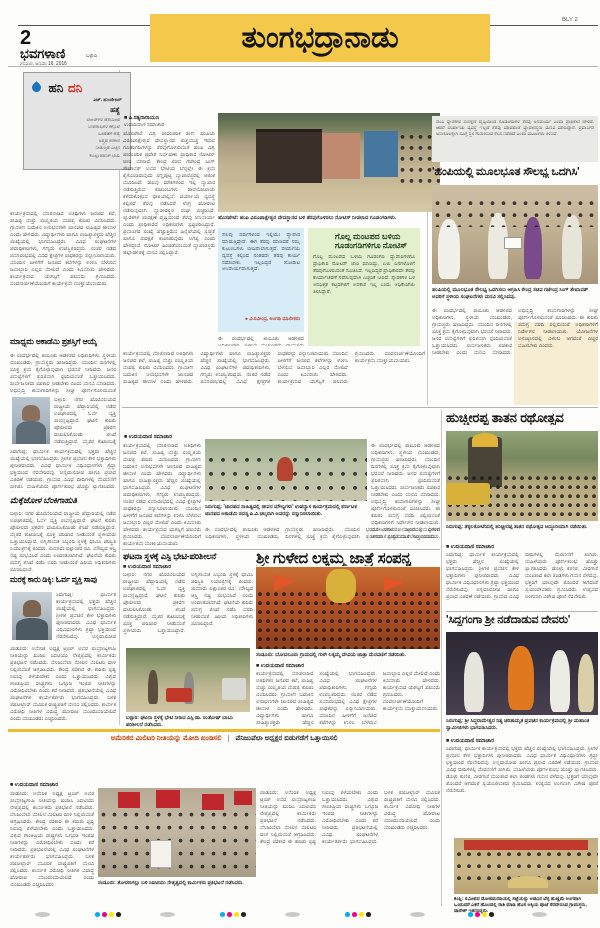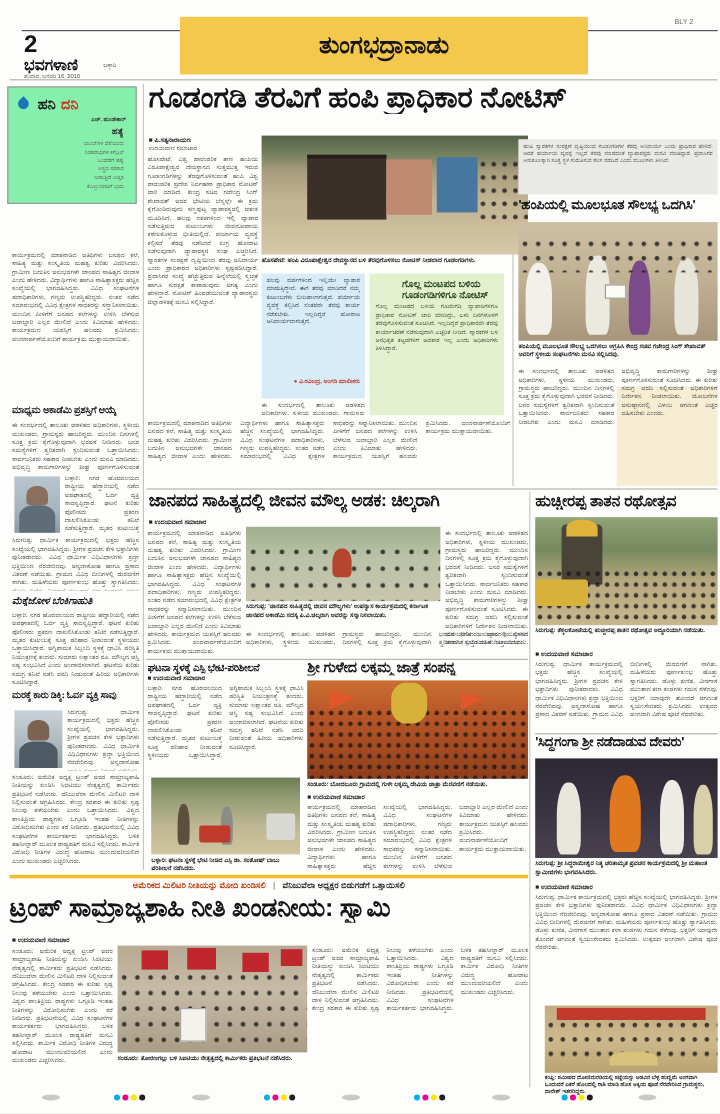--- a/index.html
+++ b/index.html
@@ -33,32 +33,31 @@
 <body>
 
 <div id="paper">
 
   <div class="hr" style="left:18px;top:25px;width:580px;background:#555;"></div>
   <div class="abs" style="left:20px;top:26px;font-size:20px;font-weight:bold;color:#111;">2</div>
   <div class="abs" style="left:20px;top:46px;font-size:13px;font-weight:bold;color:#111;white-space:nowrap;">ಭವಗಳಾಣಿ</div>
   <div class="abs" style="left:86px;top:52px;font-size:5px;color:#333;">ಬಳ್ಳಾರಿ</div>
   <div class="abs" style="left:20px;top:61px;font-size:4.8px;color:#444;">ಶನಿವಾರ, ಜನವರಿ 16, 2016</div>
   <div class="abs" style="left:150px;top:14px;width:340px;height:48px;background:#f3c84b;display:flex;align-items:center;justify-content:center;">
-    <span style="font-size:20px;font-weight:bold;color:#151515;white-space:nowrap;">ತುಂಗಭದ್ರಾನಾಡು</span>
+    <span style="font-size:29px;font-weight:bold;color:#151515;white-space:nowrap;">ತುಂಗಭದ್ರಾನಾಡು</span>
   </div>
   <div class="abs" style="left:562px;top:16px;font-size:6px;color:#666;">BLY 2</div>
   <div class="hr" style="left:8px;top:66px;width:590px;"></div>
 
-  <div class="h" style="left:124px;top:69px;width:474px;font-size:24px;">ಗೂಡಂಗಡಿ ತೆರವಿಗೆ ಹಂಪಿ ಪ್ರಾಧಿಕಾರ ನೋಟಿಸ್</div>
 
   <div class="vr" style="left:119px;top:70px;height:655px;"></div>
   <div class="vr" style="left:427px;top:113px;height:292px;"></div>
   <div class="vr" style="left:441px;top:410px;height:496px;"></div>
 
-  <div class="abs" style="left:6px;top:72px;width:106px;height:96px;border:1px solid #9a9a9a;background:#86efac;">
+  <div class="abs" style="left:23px;top:72px;width:106px;height:96px;border:1px solid #9a9a9a;background:#e5e5e5;">
     <div style="margin:5px 6px 1px 8px;white-space:nowrap;">
       <span class="drop"></span>
       <span style="font-size:12px;font-weight:bold;color:#161616;">ಹನಿ</span>
       <span style="font-size:12px;font-weight:bold;color:#d42b1e;">ದನಿ</span>
     </div>
     <div style="text-align:right;margin:0 8px;font-size:4.6px;font-weight:bold;color:#333;">ಎಚ್. ಹುಂಡೇಕಾರ್</div>
     <div style="text-align:right;margin:4px 10px 2px 0;font-size:7px;font-weight:bold;color:#222;">ಹತ್ಯೆ</div>
     <div style="text-align:right;margin:0 10px;font-size:4.6px;line-height:1.55;color:#555;">
       <div>ಬಾಂಬ್‌ಗಳ ದೆಸೆಯಿಂದ</div>
       <div>ನಿರಪರಾಧಿಗಳ ಕಗ್ಗೊಲೆ</div>
@@ -128,21 +127,20 @@
     <div class="fig" style="left:130px;top:30px;width:20px;height:64px;background:#e7e4da;"></div>
     <div class="crowd" style="left:0;top:14px;width:166px;height:28px;background-size:11px 12px;"></div>
     <div class="abs" style="left:72px;top:52px;width:16px;height:10px;background:#fbfbf6;border:0.5px solid #999;"></div>
   </div>
   <div class="cap" style="left:432px;top:286px;width:166px;height:18px;">ಹಂಪಿಯಲ್ಲಿ ಮೂಲಭೂತ ಸೌಲಭ್ಯ ಒದಗಿಸಲು ಆಗ್ರಹಿಸಿ ಕೇಂದ್ರ ಸಚಿವ ಗಜೇಂದ್ರ ಸಿಂಗ್ ಶೇಖಾವತ್ ಅವರಿಗೆ ಸ್ಥಳೀಯ ಸಂಘಟನೆಗಳು ಮನವಿ ಸಲ್ಲಿಸಿದವು.</div>
   <div class="abs" style="left:514px;top:322px;width:84px;height:83px;background:#f7edd3;"></div>
   <div class="bd cols2" style="left:432px;top:307px;width:166px;height:97px;">ಈ ಸಂದರ್ಭದಲ್ಲಿ ತಾಲೂಕು ಆಡಳಿತದ ಅಧಿಕಾರಿಗಳು, ಸ್ಥಳೀಯ ಮುಖಂಡರು, ಗ್ರಾಮಸ್ಥರು ಹಾಜರಿದ್ದರು. ಮುಂದಿನ ದಿನಗಳಲ್ಲಿ ಸೂಕ್ತ ಕ್ರಮ ಕೈಗೊಳ್ಳುವುದಾಗಿ ಭರವಸೆ ನೀಡಿದರು. ಜನರ ಸಮಸ್ಯೆಗಳಿಗೆ ತ್ವರಿತವಾಗಿ ಸ್ಪಂದಿಸುವಂತೆ ಒತ್ತಾಯಿಸಿದರು. ಸಾರ್ವಜನಿಕರು ಸಹಕಾರ ನೀಡಬೇಕು ಎಂದು ಮನವಿ ಮಾಡಿದರು. ಅಭಿವೃದ್ಧಿ ಕಾಮಗಾರಿಗಳನ್ನು ಶೀಘ್ರ ಪೂರ್ಣಗೊಳಿಸುವಂತೆ ಸೂಚಿಸಿದರು. ಈ ಕುರಿತು ಸಮಗ್ರ ವರದಿ ಸಲ್ಲಿಸುವಂತೆ ಅಧಿಕಾರಿಗಳಿಗೆ ನಿರ್ದೇಶನ ನೀಡಲಾಯಿತು. ಯೋಜನೆಗಳ ಅನುಷ್ಠಾನದಲ್ಲಿ ವಿಳಂಬ ಆಗದಂತೆ ಎಚ್ಚರ ವಹಿಸಬೇಕು ಎಂದರು.</div>
 
   <div class="hr" style="left:122px;top:407px;width:476px;"></div>
 
-  <div class="h" style="left:124px;top:411px;width:316px;font-size:14.5px;">ಜಾನಪದ ಸಾಹಿತ್ಯದಲ್ಲಿ ಜೀವನ ಮೌಲ್ಯ ಅಡಕ: ಚಿಲ್ಕರಾಗಿ</div>
   <div class="bl" style="left:124px;top:433px;">■ ಉದಯವಾಣಿ ಸಮಾಚಾರ</div>
   <div class="bd" style="left:123px;top:442px;width:78px;height:103px;">ಕಾರ್ಯಕ್ರಮದಲ್ಲಿ ಮಾತನಾಡಿದ ಅತಿಥಿಗಳು ಜನಪದ ಕಲೆ, ಸಾಹಿತ್ಯ ಮತ್ತು ಸಂಸ್ಕೃತಿಯ ಮಹತ್ವ ಕುರಿತು ವಿವರಿಸಿದರು. ಗ್ರಾಮೀಣ ಬದುಕಿನ ಅನುಭವಗಳೇ ಜಾನಪದ ಸಾಹಿತ್ಯದ ಜೀವಾಳ ಎಂದು ಹೇಳಿದರು. ವಿದ್ಯಾರ್ಥಿಗಳು ಹಾಗೂ ಸಾಹಿತ್ಯಾಸಕ್ತರು ಹೆಚ್ಚಿನ ಸಂಖ್ಯೆಯಲ್ಲಿ ಭಾಗವಹಿಸಿದ್ದರು. ವಿವಿಧ ಸಂಘಟನೆಗಳ ಪದಾಧಿಕಾರಿಗಳು, ಗಣ್ಯರು ಉಪಸ್ಥಿತರಿದ್ದರು. ನಂತರ ನಡೆದ ಸಮಾರಂಭದಲ್ಲಿ ವಿವಿಧ ಕ್ಷೇತ್ರಗಳ ಸಾಧಕರನ್ನು ಸನ್ಮಾನಿಸಲಾಯಿತು. ಮುಂದಿನ ಪೀಳಿಗೆಗೆ ಜನಪದ ಕಲೆಗಳನ್ನು ಉಳಿಸಿ ಬೆಳೆಸುವ ಜವಾಬ್ದಾರಿ ಎಲ್ಲರ ಮೇಲಿದೆ ಎಂದು ಕಿವಿಮಾತು ಹೇಳಿದರು. ಕಾರ್ಯಕ್ರಮದ ಯಶಸ್ಸಿಗೆ ಹಲವರು ಶ್ರಮಿಸಿದರು. ವಂದನಾರ್ಪಣೆಯೊಂದಿಗೆ ಕಾರ್ಯಕ್ರಮ ಮುಕ್ತಾಯವಾಯಿತು.</div>
   <div class="photo" style="left:205px;top:439px;width:162px;height:62px;background:linear-gradient(180deg,#9fae8d 0%,#b9c2a6 40%,#c9c6ae 100%);">
     <div class="crowd" style="left:0;top:16px;width:162px;height:46px;background-size:12px 14px;"></div>
     <div class="fig" style="left:72px;top:18px;width:16px;height:24px;background:#b5452e;"></div>
   </div>
   <div class="cap" style="left:205px;top:503px;width:162px;height:20px;">ಸಿರುಗುಪ್ಪ: 'ಜಾನಪದ ಸಾಹಿತ್ಯದಲ್ಲಿ ಜೀವನ ಮೌಲ್ಯಗಳು' ಉಪನ್ಯಾಸ ಕಾರ್ಯಕ್ರಮದಲ್ಲಿ ಕರ್ನಾಟಕ ಜಾನಪದ ಅಕಾಡೆಮಿ ಸದಸ್ಯ ಪಿ.ವಿ.ಚಿಲ್ಕರಾಗಿ ಅವರನ್ನು ಸನ್ಮಾನಿಸಲಾಯಿತು.</div>
   <div class="bd" style="left:371px;top:442px;width:69px;height:103px;">ಈ ಸಂದರ್ಭದಲ್ಲಿ ತಾಲೂಕು ಆಡಳಿತದ ಅಧಿಕಾರಿಗಳು, ಸ್ಥಳೀಯ ಮುಖಂಡರು, ಗ್ರಾಮಸ್ಥರು ಹಾಜರಿದ್ದರು. ಮುಂದಿನ ದಿನಗಳಲ್ಲಿ ಸೂಕ್ತ ಕ್ರಮ ಕೈಗೊಳ್ಳುವುದಾಗಿ ಭರವಸೆ ನೀಡಿದರು. ಜನರ ಸಮಸ್ಯೆಗಳಿಗೆ ತ್ವರಿತವಾಗಿ ಸ್ಪಂದಿಸುವಂತೆ ಒತ್ತಾಯಿಸಿದರು. ಸಾರ್ವಜನಿಕರು ಸಹಕಾರ ನೀಡಬೇಕು ಎಂದು ಮನವಿ ಮಾಡಿದರು. ಅಭಿವೃದ್ಧಿ ಕಾಮಗಾರಿಗಳನ್ನು ಶೀಘ್ರ ಪೂರ್ಣಗೊಳಿಸುವಂತೆ ಸೂಚಿಸಿದರು. ಈ ಕುರಿತು ಸಮಗ್ರ ವರದಿ ಸಲ್ಲಿಸುವಂತೆ ಅಧಿಕಾರಿಗಳಿಗೆ ನಿರ್ದೇಶನ ನೀಡಲಾಯಿತು. ಯೋಜನೆಗಳ ಅನುಷ್ಠಾನದಲ್ಲಿ ವಿಳಂಬ ಆಗದಂತೆ ಎಚ್ಚರ ವಹಿಸಬೇಕು ಎಂದರು.</div>
   <div class="bd cols3" style="left:205px;top:526px;width:235px;height:20px;">ಈ ಸಂದರ್ಭದಲ್ಲಿ ತಾಲೂಕು ಆಡಳಿತದ ಅಧಿಕಾರಿಗಳು, ಸ್ಥಳೀಯ ಮುಖಂಡರು, ಗ್ರಾಮಸ್ಥರು ಹಾಜರಿದ್ದರು. ಮುಂದಿನ ದಿನಗಳಲ್ಲಿ ಸೂಕ್ತ ಕ್ರಮ ಕೈಗೊಳ್ಳುವುದಾಗಿ ಭರವಸೆ ನೀಡಿದರು. ಜನರ ಸಮಸ್ಯೆಗಳಿಗೆ ತ್ವರಿತವಾಗಿ ಸ್ಪಂದಿಸುವಂತೆ ಒತ್ತಾಯಿಸಿದರು. ಸಾರ್ವಜನಿಕರು ಸಹಕಾರ ನೀಡಬೇಕು ಎಂದು ಮನವಿ ಮಾಡಿದರು. ಅಭಿವೃದ್ಧಿ ಕಾಮಗಾರಿಗಳನ್ನು ಶೀಘ್ರ ಪೂರ್ಣಗೊಳಿಸುವಂತೆ ಸೂಚಿಸಿದರು. ಈ ಕುರಿತು ಸಮಗ್ರ ವರದಿ ಸಲ್ಲಿಸುವಂತೆ ಅಧಿಕಾರಿಗಳಿಗೆ ನಿರ್ದೇಶನ ನೀಡಲಾಯಿತು. ಯೋಜನೆಗಳ ಅನುಷ್ಠಾನದಲ್ಲಿ ವಿಳಂಬ ಆಗದಂತೆ ಎಚ್ಚರ ವಹಿಸಬೇಕು ಎಂದರು.</div>
 
@@ -151,21 +149,21 @@
   <div class="bl" style="left:123px;top:563px;">■ ಉದಯವಾಣಿ ಸಮಾಚಾರ</div>
   <div class="bd cols2" style="left:123px;top:571px;width:130px;height:74px;">ಬಳ್ಳಾರಿ: ನಗರ ಹೊರವಲಯದ ರಾಷ್ಟ್ರೀಯ ಹೆದ್ದಾರಿಯಲ್ಲಿ ನಡೆದ ಅಪಘಾತದಲ್ಲಿ ಓರ್ವ ವ್ಯಕ್ತಿ ಸಾವನ್ನಪ್ಪಿದ್ದಾರೆ. ಘಟನೆ ಕುರಿತು ಪೊಲೀಸರು ಪ್ರಕರಣ ದಾಖಲಿಸಿಕೊಂಡು ತನಿಖೆ ನಡೆಸುತ್ತಿದ್ದಾರೆ. ಮೃತರ ಕುಟುಂಬಕ್ಕೆ ಸೂಕ್ತ ಪರಿಹಾರ ನೀಡುವಂತೆ ಸ್ಥಳೀಯರು ಒತ್ತಾಯಿಸಿದ್ದಾರೆ. ಅಗ್ನಿಶಾಮಕ ಸಿಬ್ಬಂದಿ ಸ್ಥಳಕ್ಕೆ ಧಾವಿಸಿ ಪರಿಸ್ಥಿತಿ ನಿಯಂತ್ರಣಕ್ಕೆ ತಂದರು. ಸುಮಾರು ಲಕ್ಷಾಂತರ ರೂ. ಮೌಲ್ಯದ ಆಸ್ತಿ ನಷ್ಟ ಸಂಭವಿಸಿದೆ ಎಂದು ಅಂದಾಜಿಸಲಾಗಿದೆ. ಘಟನೆಯ ಕುರಿತು ಸಮಗ್ರ ತನಿಖೆ ನಡೆಸಿ ವರದಿ ನೀಡುವಂತೆ ಹಿರಿಯ ಅಧಿಕಾರಿಗಳು ಸೂಚಿಸಿದ್ದಾರೆ.</div>
   <div class="photo" style="left:126px;top:648px;width:124px;height:64px;background:linear-gradient(180deg,#6e7d55 0%,#97a077 30%,#c0b894 65%,#cfc5a0 100%);">
     <div class="fig" style="left:22px;top:22px;width:10px;height:34px;background:#5d4f3e;"></div>
     <div class="fig" style="left:58px;top:24px;width:10px;height:32px;background:#8c8c86;"></div>
     <div class="abs" style="left:40px;top:40px;width:26px;height:14px;background:#c0392b;border-radius:2px;"></div>
     <div class="abs" style="left:96px;top:30px;width:24px;height:22px;background:#d9d9d4;border-radius:2px;"></div>
   </div>
   <div class="cap" style="left:126px;top:714px;width:124px;height:18px;">ಬಳ್ಳಾರಿ: ಘಟನಾ ಸ್ಥಳಕ್ಕೆ ಭೇಟಿ ನೀಡಿದ ಎಸ್ಪಿ ಡಾ. ಸಂತೋಷ್ ಬಾಬು ಪರಿಶೀಲನೆ ನಡೆಸಿದರು.</div>
 
-  <div class="h" style="left:256px;top:550px;width:184px;font-size:12px;">ಶ್ರೀ ಗುಳೇದ ಲಕ್ಕಮ್ಮ ಜಾತ್ರೆ ಸಂಪನ್ನ</div>
+  <div class="h" style="left:256px;top:550px;width:184px;font-size:15px;">ಶ್ರೀ ಗುಳೇದ ಲಕ್ಕಮ್ಮ ಜಾತ್ರೆ ಸಂಪನ್ನ</div>
   <div class="photo" style="left:256px;top:567px;width:184px;height:82px;background:linear-gradient(180deg,#c96f33 0%,#b85527 35%,#a34a22 70%,#8e3d1d 100%);">
     <div class="crowd" style="left:0;top:24px;width:184px;height:58px;background-size:8px 9px;"></div>
     <div class="abs" style="left:18px;top:8px;width:22px;height:30px;background:#e2562a;clip-path:polygon(0 0,100% 20%,0 55%);"></div>
     <div class="abs" style="left:70px;top:2px;width:30px;height:34px;background:#d8b13a;border-radius:40%;"></div>
     <div class="abs" style="left:128px;top:10px;width:20px;height:26px;background:#e2562a;clip-path:polygon(0 0,100% 20%,0 55%);"></div>
   </div>
   <div class="cap" style="left:256px;top:651px;width:184px;height:9px;">ಸಂಡೂರು: ಬೋದಲೂರು ಗ್ರಾಮದಲ್ಲಿ ಗುಳೇ ಲಕ್ಕಮ್ಮ ದೇವಿಯ ಜಾತ್ರಾ ಮೆರವಣಿಗೆ ನಡೆಯಿತು.</div>
   <div class="bl" style="left:256px;top:662px;">■ ಉದಯವಾಣಿ ಸಮಾಚಾರ</div>
   <div class="bd cols3" style="left:256px;top:670px;width:184px;height:62px;">ಕಾರ್ಯಕ್ರಮದಲ್ಲಿ ಮಾತನಾಡಿದ ಅತಿಥಿಗಳು ಜನಪದ ಕಲೆ, ಸಾಹಿತ್ಯ ಮತ್ತು ಸಂಸ್ಕೃತಿಯ ಮಹತ್ವ ಕುರಿತು ವಿವರಿಸಿದರು. ಗ್ರಾಮೀಣ ಬದುಕಿನ ಅನುಭವಗಳೇ ಜಾನಪದ ಸಾಹಿತ್ಯದ ಜೀವಾಳ ಎಂದು ಹೇಳಿದರು. ವಿದ್ಯಾರ್ಥಿಗಳು ಹಾಗೂ ಸಾಹಿತ್ಯಾಸಕ್ತರು ಹೆಚ್ಚಿನ ಸಂಖ್ಯೆಯಲ್ಲಿ ಭಾಗವಹಿಸಿದ್ದರು. ವಿವಿಧ ಸಂಘಟನೆಗಳ ಪದಾಧಿಕಾರಿಗಳು, ಗಣ್ಯರು ಉಪಸ್ಥಿತರಿದ್ದರು. ನಂತರ ನಡೆದ ಸಮಾರಂಭದಲ್ಲಿ ವಿವಿಧ ಕ್ಷೇತ್ರಗಳ ಸಾಧಕರನ್ನು ಸನ್ಮಾನಿಸಲಾಯಿತು. ಮುಂದಿನ ಪೀಳಿಗೆಗೆ ಜನಪದ ಕಲೆಗಳನ್ನು ಉಳಿಸಿ ಬೆಳೆಸುವ ಜವಾಬ್ದಾರಿ ಎಲ್ಲರ ಮೇಲಿದೆ ಎಂದು ಕಿವಿಮಾತು ಹೇಳಿದರು. ಕಾರ್ಯಕ್ರಮದ ಯಶಸ್ಸಿಗೆ ಹಲವರು ಶ್ರಮಿಸಿದರು. ವಂದನಾರ್ಪಣೆಯೊಂದಿಗೆ ಕಾರ್ಯಕ್ರಮ ಮುಕ್ತಾಯವಾಯಿತು.</div>
 
@@ -198,21 +196,20 @@
     <div class="abs" style="left:54px;top:38px;width:40px;height:12px;background:#d9c27a;border-radius:50% 50% 0 0;"></div>
   </div>
   <div class="cap" style="left:454px;top:896px;width:144px;height:28px;font-size:4.8px;">ಕಂಪ್ಲಿ: ಸಮೀಪದ ದೋಣಿಮರಡಿಯಲ್ಲಿ ಸಜ್ಜೆಯನ್ನು ಅಡವಿನ ಬೆಳ್ಳ ಹುಣ್ಣಿಮೆ ಅಂಗವಾಗಿ ಒಂದುವರೆ ಎಕರೆ ಹೊಲದಲ್ಲಿ ರಾಶಿ ಮಾಡಿ ಹೊಸ ಅಕ್ಕಿಯ ಪೂಜೆ ನೆರವೇರಿಸಿದ ಗ್ರಾಮಸ್ಥರು, ದಾನೇಶ್ ಇತರರಿದ್ದರು.</div>
 
   <div class="abs" style="left:8px;top:729px;width:432px;height:2.5px;background:#eebd2e;"></div>
   <div class="abs" style="left:8px;top:734px;width:432px;text-align:center;font-size:7px;font-weight:bold;white-space:nowrap;overflow:hidden;">
     <span style="color:#c1440e;">ಅಮೆರಿಕದ ಮಿಲಿಟರಿ ನೀತಿಯನ್ನು ಮೋದಿ ಖಂಡಿಸಲಿ</span>
     <span style="color:#999;padding:0 4px;">|</span>
     <span style="color:#2e2e2e;">ವೆನಿಜುವೆಲಾ ಅಧ್ಯಕ್ಷರ ಬಿಡುಗಡೆಗೆ ಒತ್ತಾಯಿಸಲಿ</span>
   </div>
-  <div class="h" style="left:8px;top:746px;width:432px;font-size:21px;">ಟ್ರಂಪ್ ಸಾಮ್ರಾಜ್ಯಶಾಹಿ ನೀತಿ ಖಂಡನೀಯ: ಸ್ವಾಮಿ</div>
   <div class="bl" style="left:10px;top:781px;">■ ಉದಯವಾಣಿ ಸಮಾಚಾರ</div>
   <div class="bd" style="left:10px;top:790px;width:84px;height:114px;">ಸಂಡೂರು: ಅಮೆರಿಕ ಅಧ್ಯಕ್ಷ ಟ್ರಂಪ್ ಅವರ ಸಾಮ್ರಾಜ್ಯಶಾಹಿ ನೀತಿಯನ್ನು ಖಂಡಿಸಿ ಸಿಐಟಿಯು ನೇತೃತ್ವದಲ್ಲಿ ಕಾರ್ಮಿಕರು ಪ್ರತಿಭಟನೆ ನಡೆಸಿದರು. ವೆನಿಜುವೆಲಾ ಮೇಲಿನ ಮಿಲಿಟರಿ ದಾಳಿ ನಿಲ್ಲಿಸುವಂತೆ ಆಗ್ರಹಿಸಿದರು. ಕೇಂದ್ರ ಸರಕಾರ ಈ ಕುರಿತು ಸ್ಪಷ್ಟ ನಿಲುವು ತಳೆಯಬೇಕು ಎಂದು ಒತ್ತಾಯಿಸಿದರು. ವಿಶ್ವದ ಶಾಂತಿಪ್ರಿಯ ರಾಷ್ಟ್ರಗಳು ಒಗ್ಗೂಡಿ ಇಂತಹ ನೀತಿಗಳನ್ನು ವಿರೋಧಿಸಬೇಕು ಎಂದು ಕರೆ ನೀಡಿದರು. ಪ್ರತಿಭಟನೆಯಲ್ಲಿ ವಿವಿಧ ಸಂಘಟನೆಗಳ ಕಾರ್ಯಕರ್ತರು ಭಾಗವಹಿಸಿದ್ದರು. ಬಳಿಕ ತಹಸೀಲ್ದಾರ್ ಮೂಲಕ ರಾಷ್ಟ್ರಪತಿಗೆ ಮನವಿ ಸಲ್ಲಿಸಿದರು. ಕಾರ್ಮಿಕ ವಿರೋಧಿ ನೀತಿಗಳ ವಿರುದ್ಧ ಹೋರಾಟ ಮುಂದುವರಿಯಲಿದೆ ಎಂದು ಮುಖಂಡರು ಎಚ್ಚರಿಸಿದರು.</div>
   <div class="photo" style="left:98px;top:788px;width:158px;height:89px;background:linear-gradient(180deg,#b7aa95 0%,#c6bba6 40%,#a99d88 100%);">
     <div class="abs" style="left:20px;top:4px;width:22px;height:16px;background:#c0272d;"></div>
     <div class="abs" style="left:58px;top:2px;width:24px;height:18px;background:#c0272d;"></div>
     <div class="abs" style="left:104px;top:6px;width:22px;height:16px;background:#c0272d;"></div>
     <div class="abs" style="left:136px;top:3px;width:18px;height:14px;background:#c0272d;"></div>
     <div class="crowd" style="left:0;top:22px;width:158px;height:67px;background-size:11px 13px;"></div>
     <div class="abs" style="left:52px;top:52px;width:20px;height:26px;background:#f4f2ea;border:0.5px solid #aaa;"></div>
   </div>

